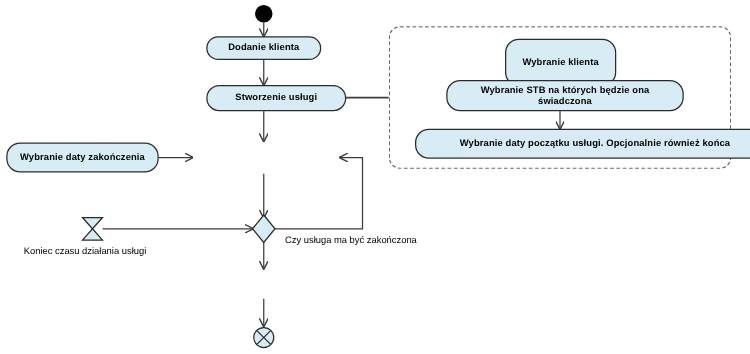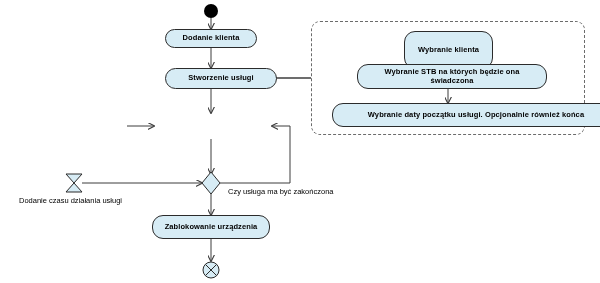--- a/index.html
+++ b/index.html
@@ -107,26 +107,26 @@
     </g>
   </svg>
 
   <div class="partition" style="left:311px; top:21px; width:274px; height:114px;"></div>
 
   <div class="node" style="left:165px; top:29px; width:92px; height:19px;">Dodanie klienta</div>
 
   <div class="node" style="left:165px; top:68px; width:112px; height:21px;">Stworzenie usługi</div>
 
 
+  <div class="node" style="left:5px; top:114px; width:122px; height:24px;">Wybranie daty zakończenia</div>
 
   <div class="node" style="left:404px; top:31px; width:89px; height:38px;">Wybranie klienta</div>
 
   <div class="node" style="left:337px; top:64px; width:190px; height:25px;margin-left:20px;">Wybranie STB na których będzie ona świadczona</div>
 
   <div class="node" style="left:332px; top:103px; width:288px; height:24px;">Wybranie daty początku usługi. Opcjonalnie również końca</div>
 
-  <div class="node" style="left:152px; top:215px; width:118px; height:24px;">Zablokowanie urządzenia</div>
 
   <div class="free-label" style="left:228px; top:188px;">Czy usługa ma być zakończona</div>
 
-  <div class="free-label" style="left:19px; top:197px;">Dodanie czasu działania usługi</div>
+  <div class="free-label" style="left:19px; top:197px;">Koniec czasu działania usługi</div>
 
 </div>
 
 </body></html>

